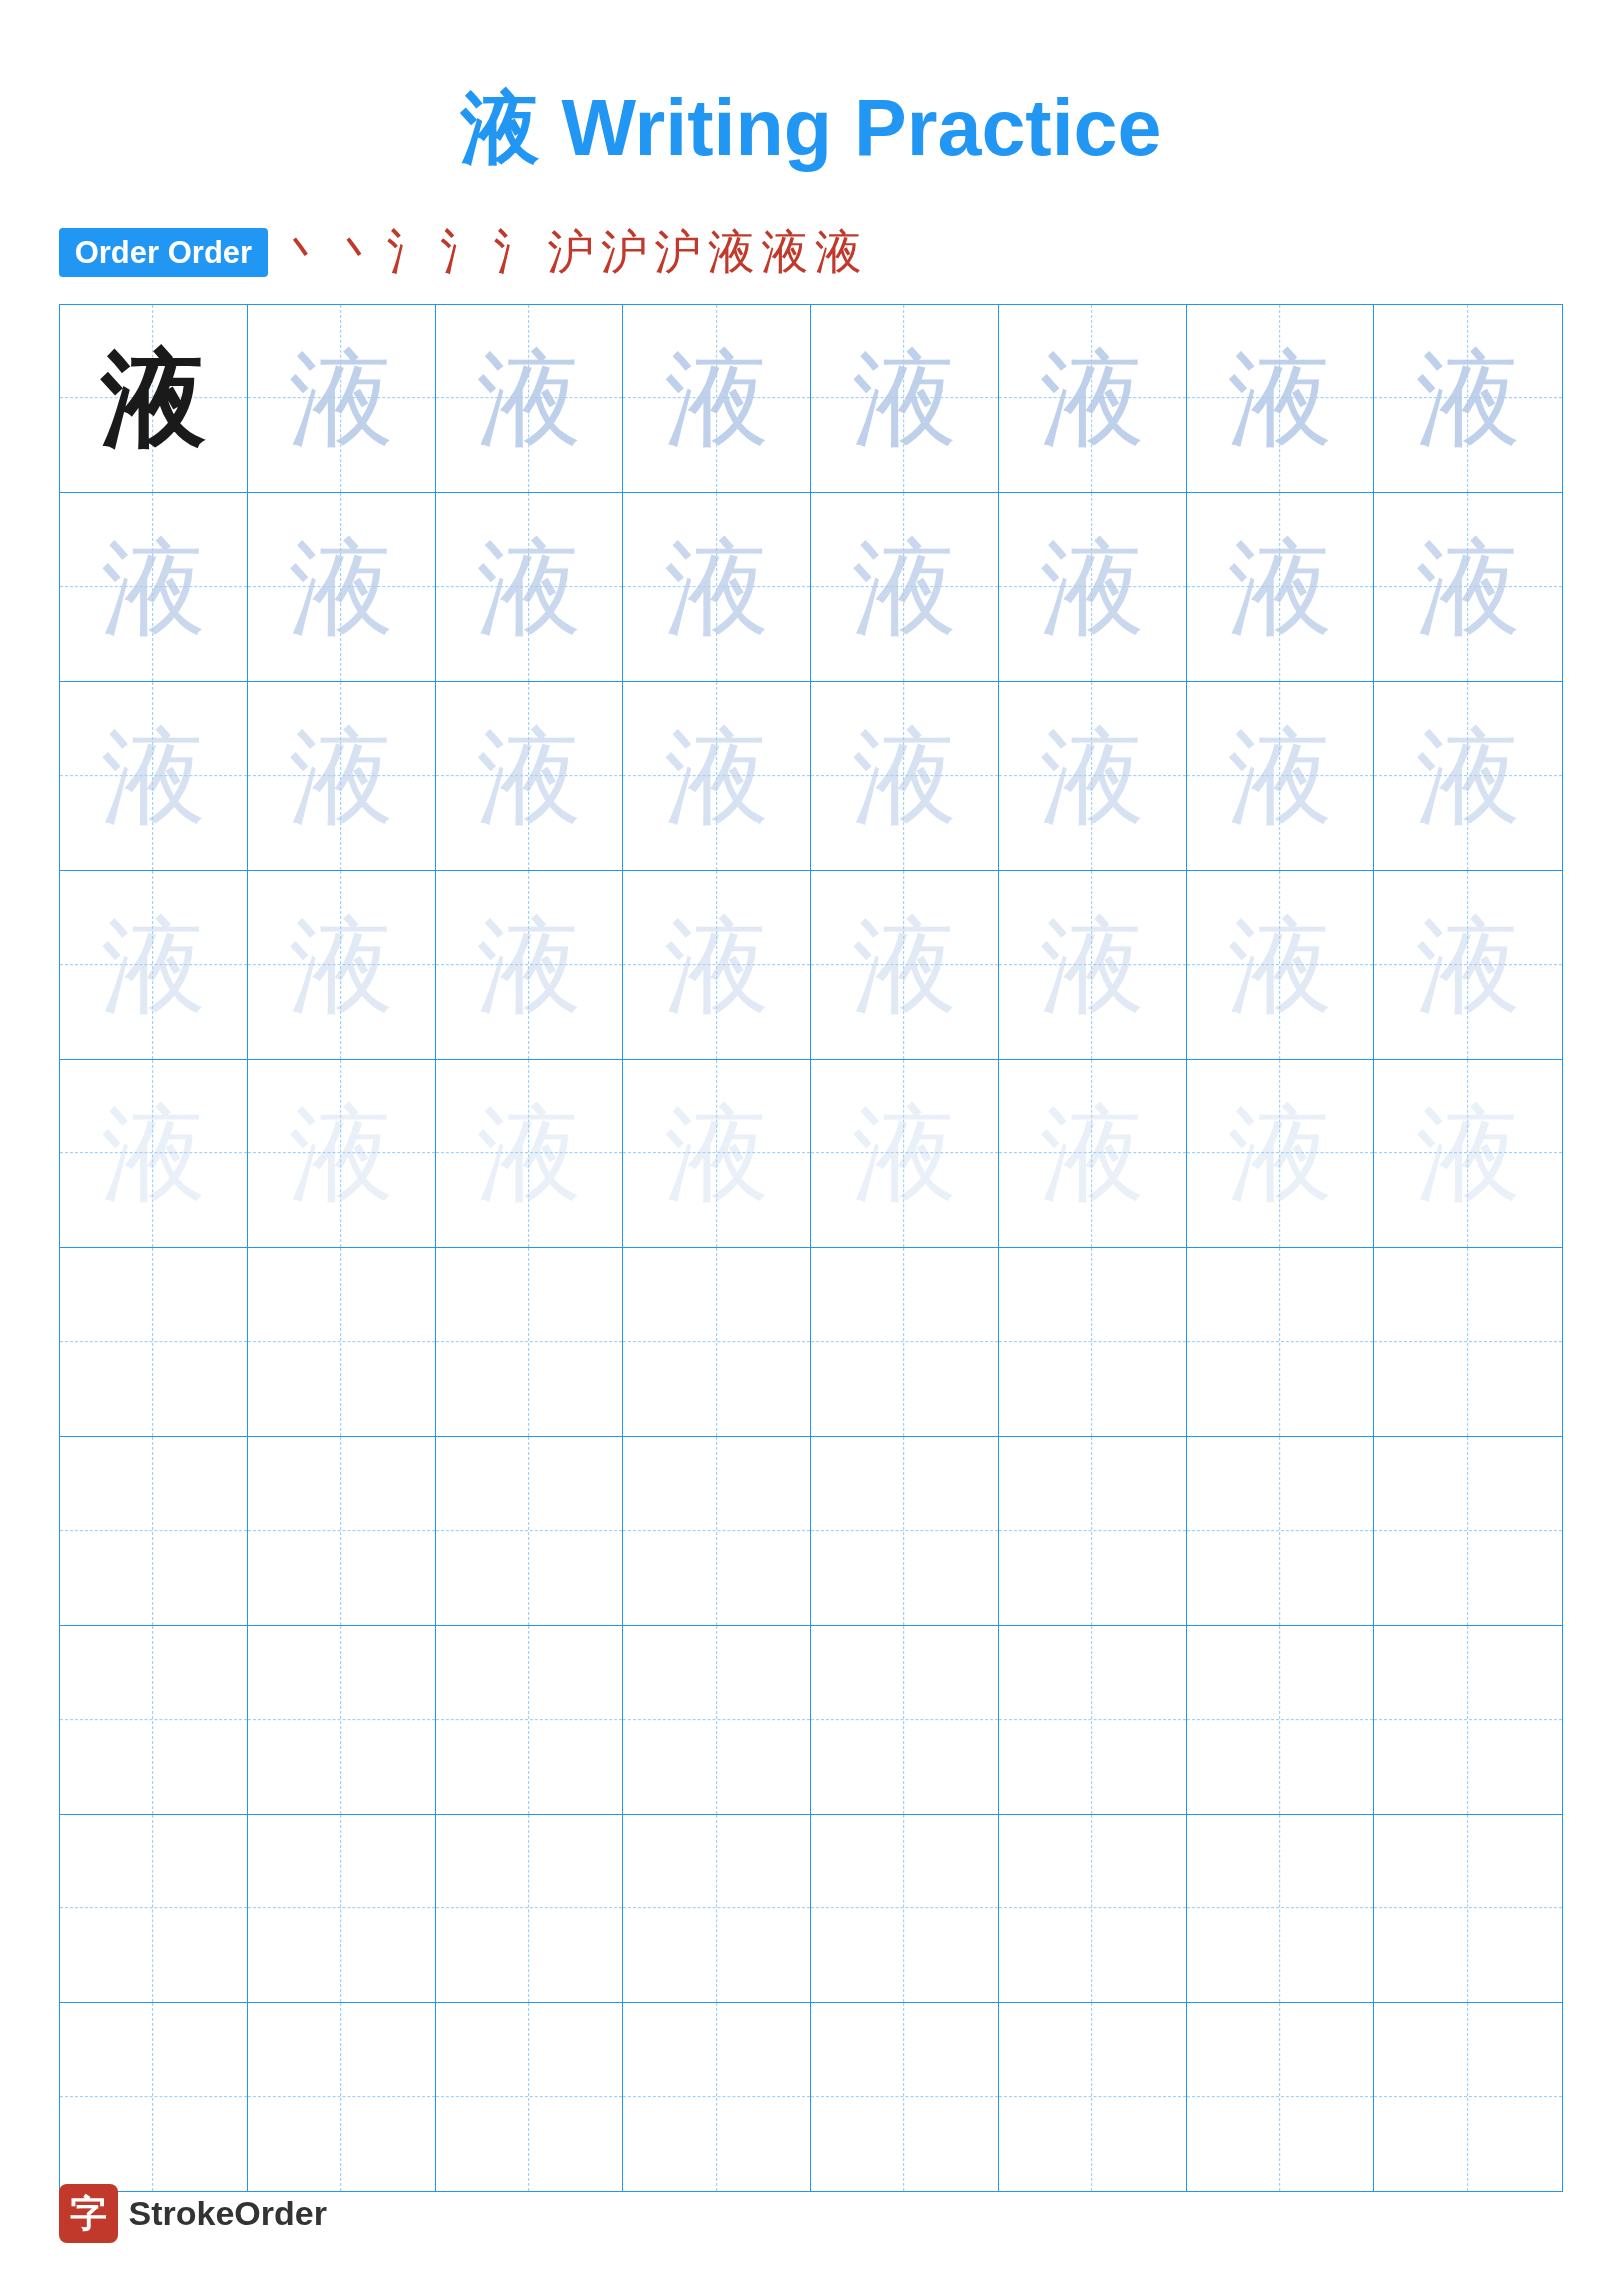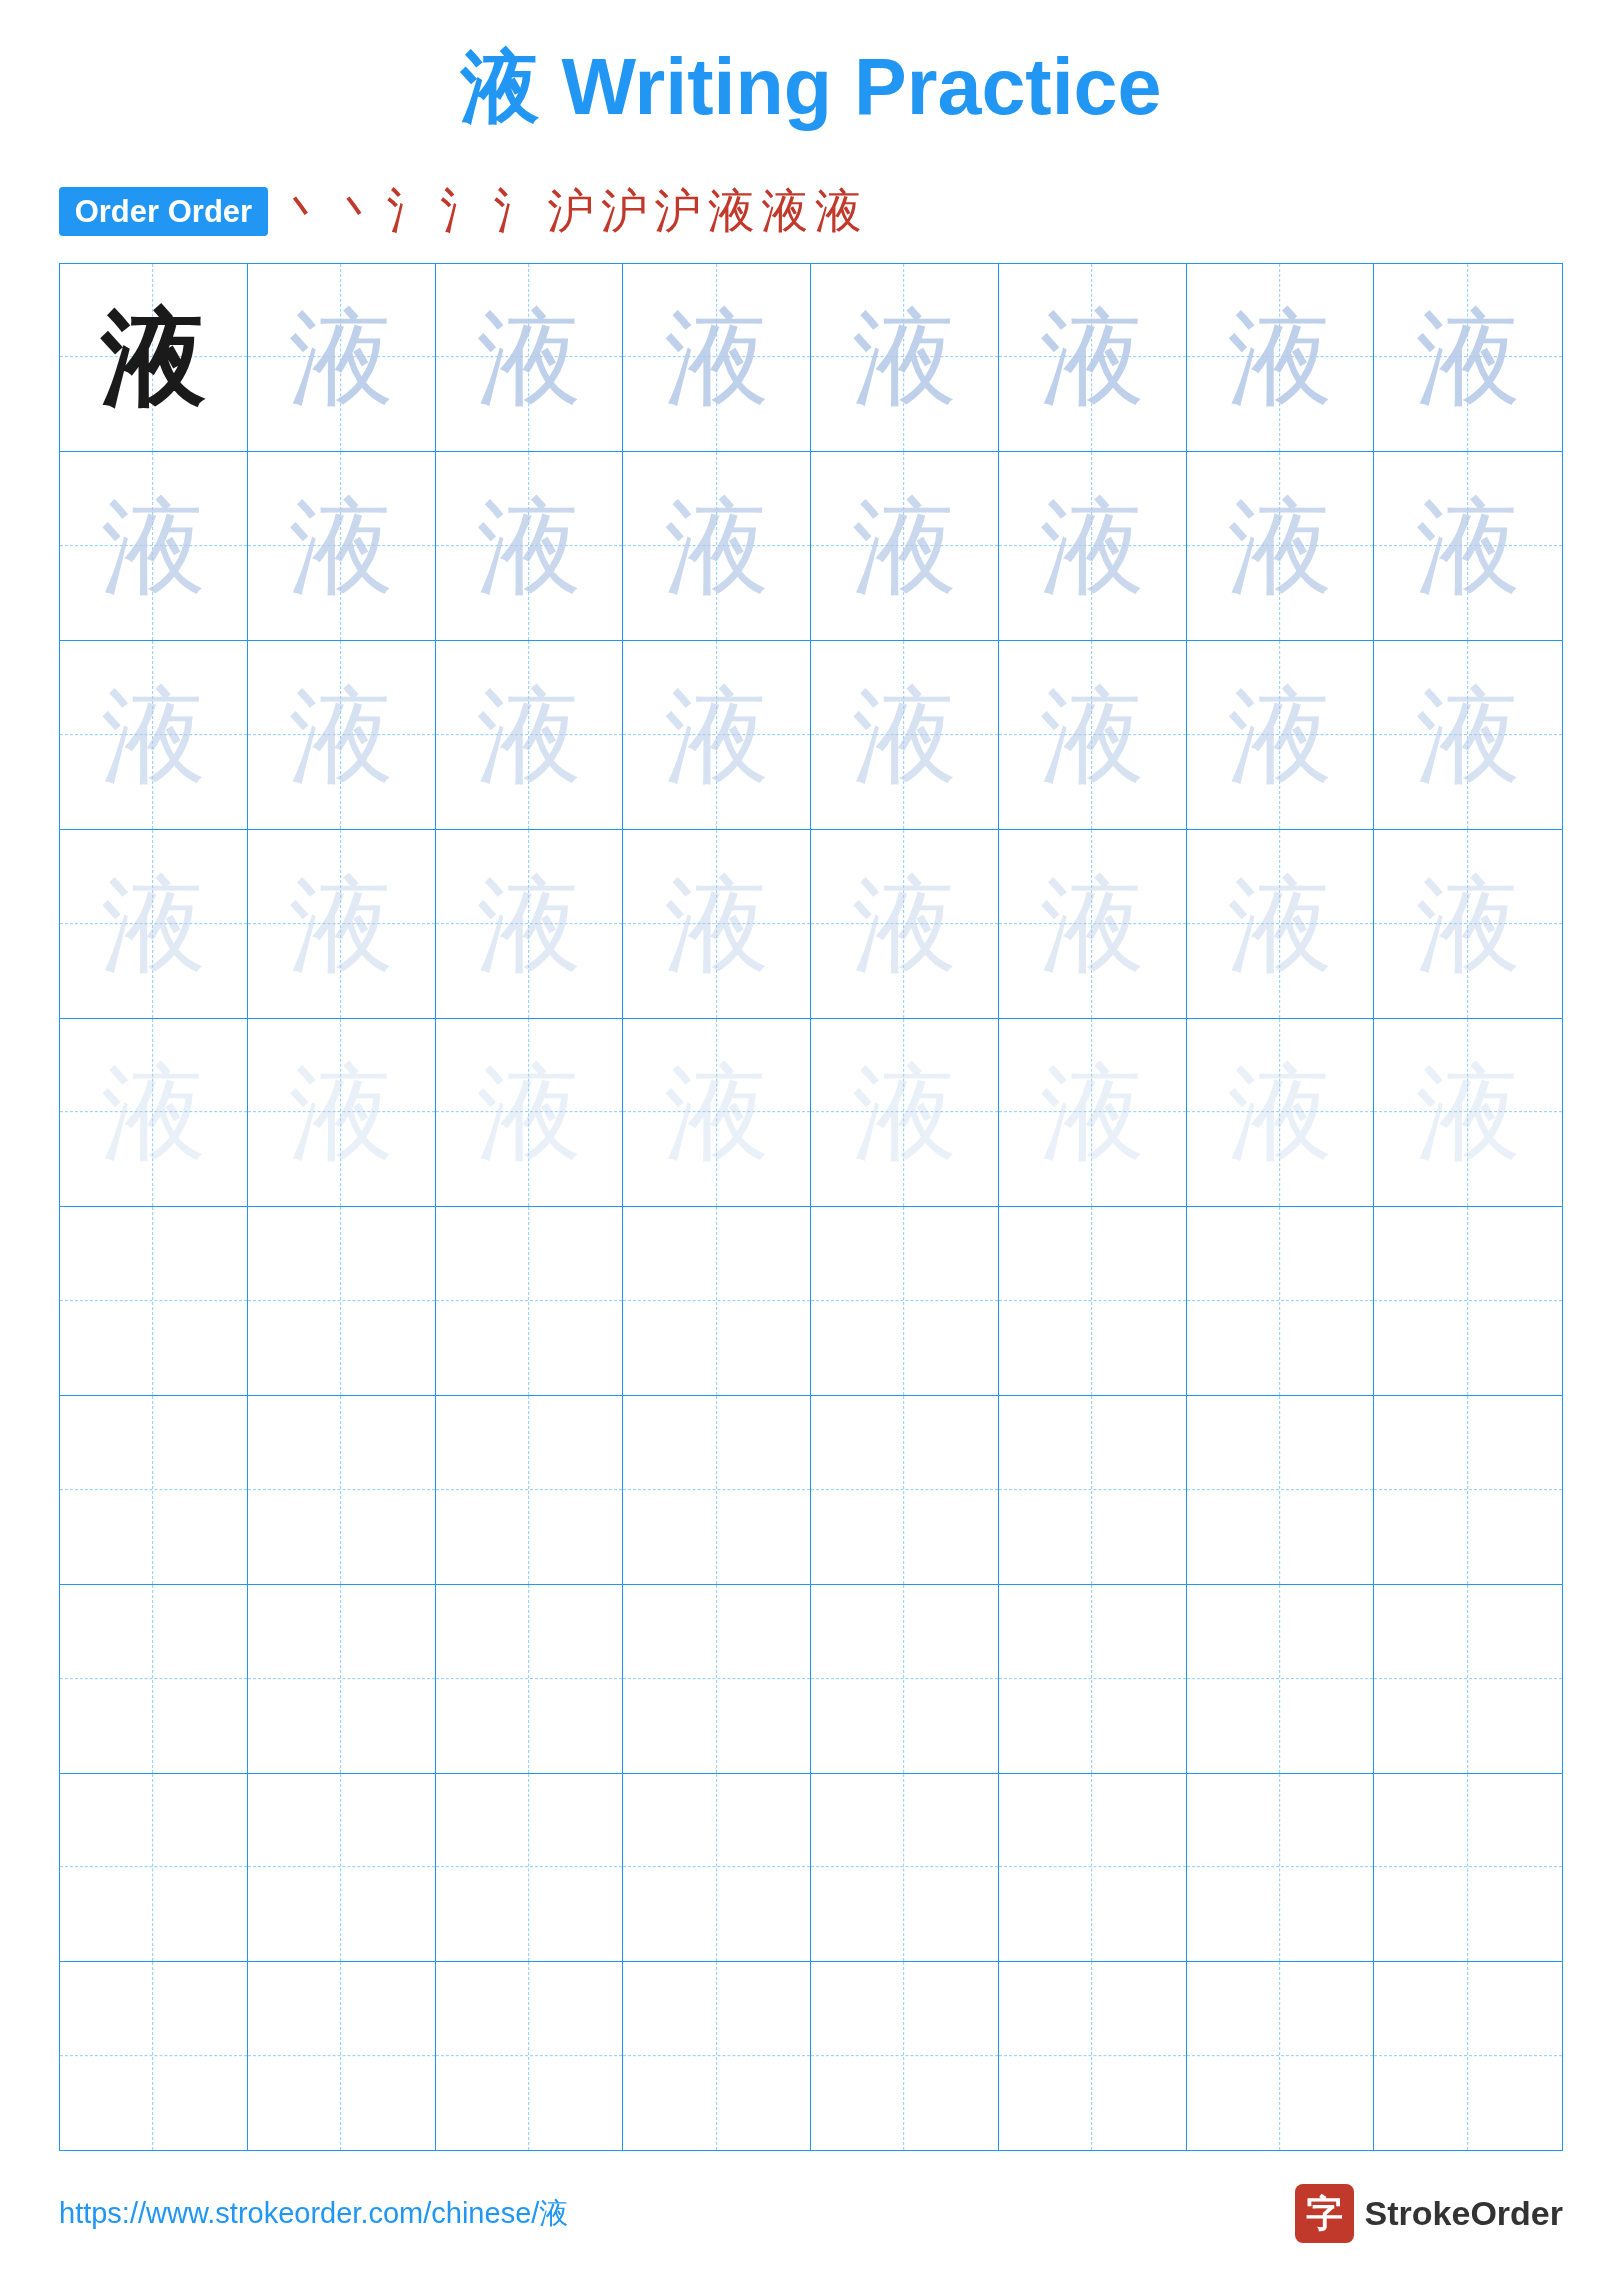--- a/index.html
+++ b/index.html
@@ -6,21 +6,21 @@
     body {
       width: 1622px;
       min-height: 2295px;
       background: #ffffff;
       font-family: Arial, sans-serif;
       position: relative;
     }
 
     .page-title {
       text-align: center;
-      padding-top: 35px;
+      padding-top: 76px;
       padding-bottom: 39px;
       font-size: 79px;
       font-weight: bold;
       color: #2196F3;
     }
 
     .stroke-order-row {
       display: flex;
       align-items: center;
       padding-left: 59px;
@@ -379,21 +379,20 @@
     <div class="grid-cell"></div>
     <div class="grid-cell"></div>
     <div class="grid-cell"></div>
     <div class="grid-cell"></div>
     <div class="grid-cell"></div>
   </div>
 
 </div>
 
 <div class="footer">
-  <a class="footer-url">https://www.strokeorder.com/chinese/液</a>
   <div class="footer-logo">
     <div class="footer-logo-icon">
       <span>字</span>
     </div>
     <span>StrokeOrder</span>
   </div>
 </div>
 
 
 </body></html>

